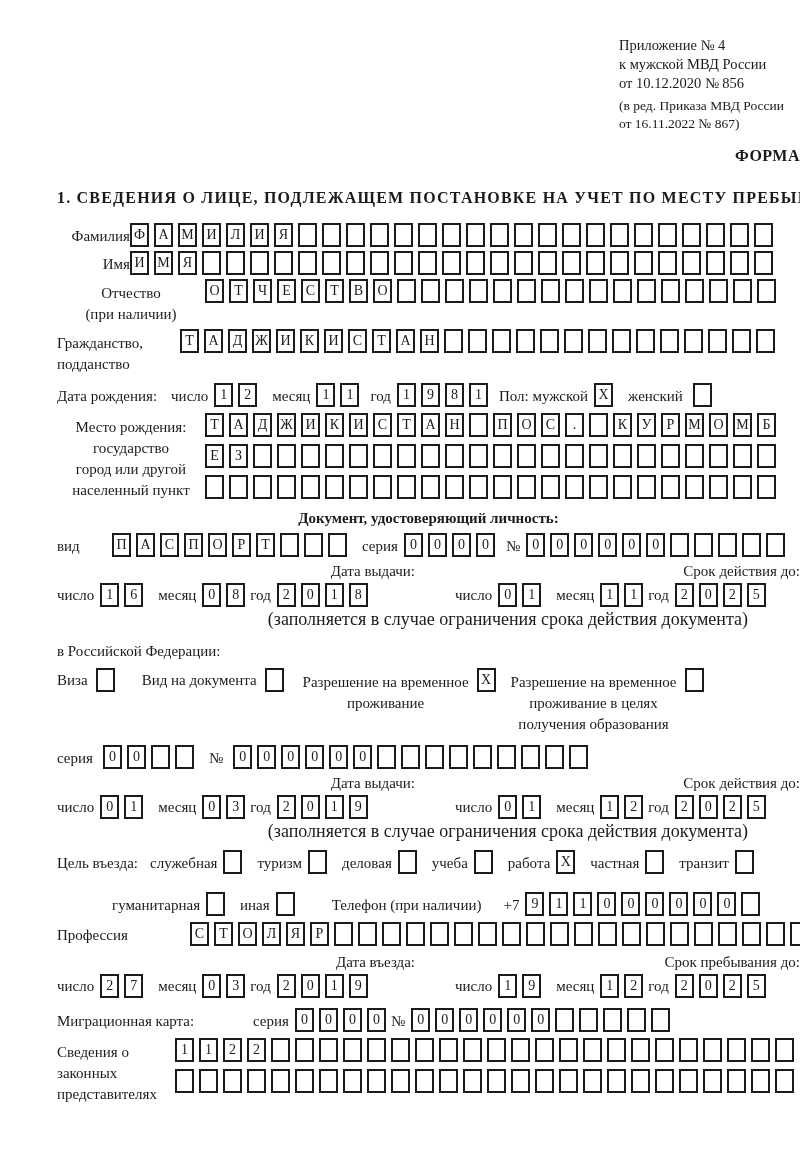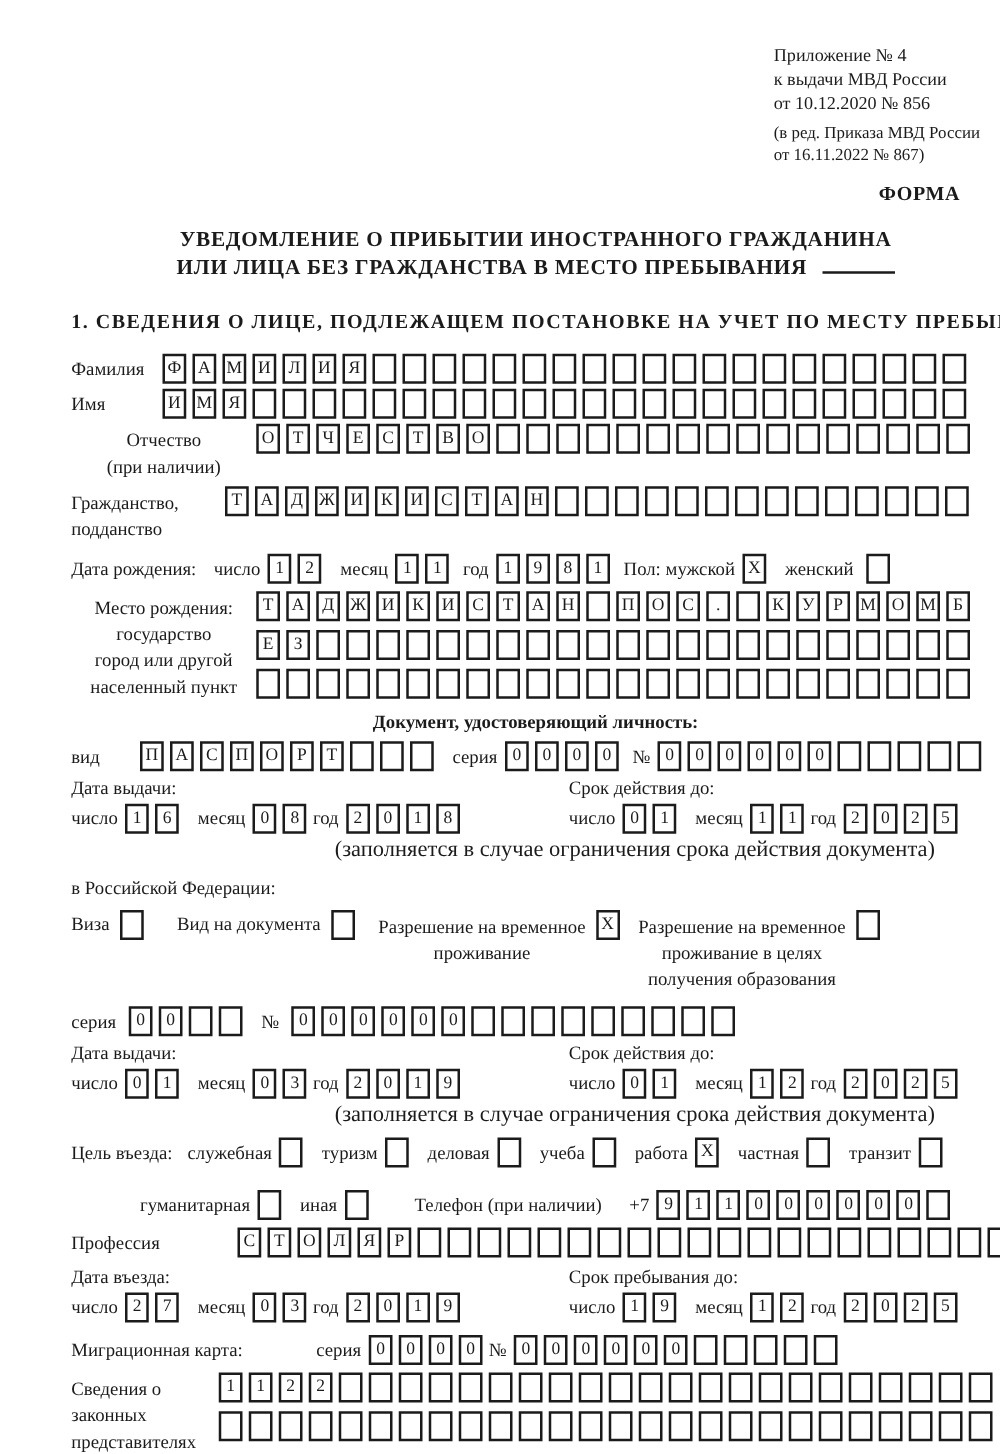--- a/index.html
+++ b/index.html
@@ -8,39 +8,39 @@
     width: 800px; height: 1163px; overflow: hidden;
     color: #1b1b1b;
     font-family: "Liberation Serif", "DejaVu Serif", serif;
     font-size: 15px;
   }
   .page { padding: 36px 0 0 57px; position: relative; width: 800px; }
 
   
   .ref-block { margin-left: 562px; line-height: 19px; font-size: 14.5px; }
   .ref-sub { margin-top: 4px; font-size: 13.5px; line-height: 18px; }
-  .forma { text-align: right; padding-right: 32px; margin-top: 14px;
+  .forma { text-align: right; margin-top: 14px;
            font-weight: bold; font-size: 16px; letter-spacing: 0.5px; }
 
   
   .title { text-align: center; font-weight: bold; font-size: 17px;
            line-height: 22px; margin-top: 16px; letter-spacing: 0.6px; }
   .blank { display: inline-block; width: 58px; border-bottom: 2px solid #1b1b1b;
            margin-left: 12px; height: 14px; }
   .section-heading { margin-top: 24px; font-weight: bold; font-size: 16px;
                      letter-spacing: 1.2px; white-space: nowrap; }
 
   
   .row { display: flex; align-items: flex-start; margin-bottom: 4px; }
   .boxes { display: flex; flex-wrap: nowrap; }
   .box { flex: 0 0 auto; width: 19px; height: 24px; border: 2px solid #1b1b1b;
          margin-right: 5px; display: flex; align-items: center; justify-content: center;
          font-size: 14px; background: #fff; }
   .lbl { flex: 0 0 auto; padding-top: 4px; line-height: 18px; }
-  .w73  { width: 73px; }  .w148 { width: 148px; text-align: center; }
+  .w73  { width: 73px; text-align: right; }  .w148 { width: 148px; text-align: center; }
   .w123 { width: 123px; } .w93  { width: 93px; }
   .w118 { width: 118px; } .w150 { width: 150px; }
   .mt6 { margin-top: 6px; gap: 40px; }
 
   
   .inline-row { display: flex; align-items: flex-start; margin: 8px 0 6px 0; }
   .ilbl { padding-top: 4px; line-height: 18px; flex: 0 0 auto; }
   .gap6  { margin-left: 6px; }  .gap10 { margin-left: 10px; }
   .gap14 { margin-left: 14px; } .gap22 { margin-left: 22px; }
 
@@ -48,21 +48,21 @@
   .multi-rows .boxes { margin-bottom: 7px; }
   .lbl-lines div { line-height: 21px; }
 
   
   .doc-heading { text-align: center; font-weight: bold; margin: 4px 0 6px 0; }
 
   
   .dates { display: flex; margin-top: 2px; }
   .dcol-l { width: 358px; }
   .dcol-r { flex: 1 1 auto; padding-left: 40px; }
-  .dcap { text-align: left; margin-bottom: 3px; }
+  .dcap { text-align: right; margin-bottom: 3px; }
   .dgroup { display: flex; align-items: flex-start; }
   .dlbl { padding: 4px 6px 0 0; flex: 0 0 auto; }
   .dlbl.m { margin-left: 10px; }
   .note { font-size: 18px; text-align: right; margin: 2px 52px 8px 0; }
 
   
   .permits { display: flex; align-items: flex-start; margin: 4px 0 10px 0; }
   .pblock { display: inline-block; text-align: center; line-height: 21px; padding-top: 4px; }
   .permits .boxes { margin-left: 8px; }
   .plbl { padding-top: 4px; }
@@ -72,33 +72,29 @@
   .purpose .boxes { margin-right: 10px; }
   .indent55 { margin-left: 55px; }
 </style>
 </head>
 <body>
 
 <div class="page">
 
   <div class="ref-block">
     <div>Приложение № 4</div>
-    <div>к выдачи МВД России</div>
+    <div>к мужской МВД России</div>
     <div>от 10.12.2020 № 856</div>
     <div class="ref-sub">
       <div>(в ред. Приказа МВД России</div>
       <div>от 16.11.2022 № 867)</div>
     </div>
   </div>
   <div class="forma">ФОРМА</div>
 
-  <div class="title">
-    <div>УВЕДОМЛЕНИЕ О ПРИБЫТИИ ИНОСТРАННОГО ГРАЖДАНИНА</div>
-    <div><span>ИЛИ ЛИЦА БЕЗ ГРАЖДАНСТВА В МЕСТО ПРЕБЫВАНИЯ</span><span class="blank"></span></div>
-  </div>
 
   <div class="section-heading">1. СВЕДЕНИЯ О ЛИЦЕ, ПОДЛЕЖАЩЕМ ПОСТАНОВКЕ НА УЧЕТ ПО МЕСТУ ПРЕБЫВАНИЯ</div>
 
   <div class="row" style="margin-top:16px">
     <div class="lbl w73">Фамилия</div>
     <div class="boxes">
         <span class="box">Ф</span>
         <span class="box">А</span>
         <span class="box">М</span>
         <span class="box">И</span>

